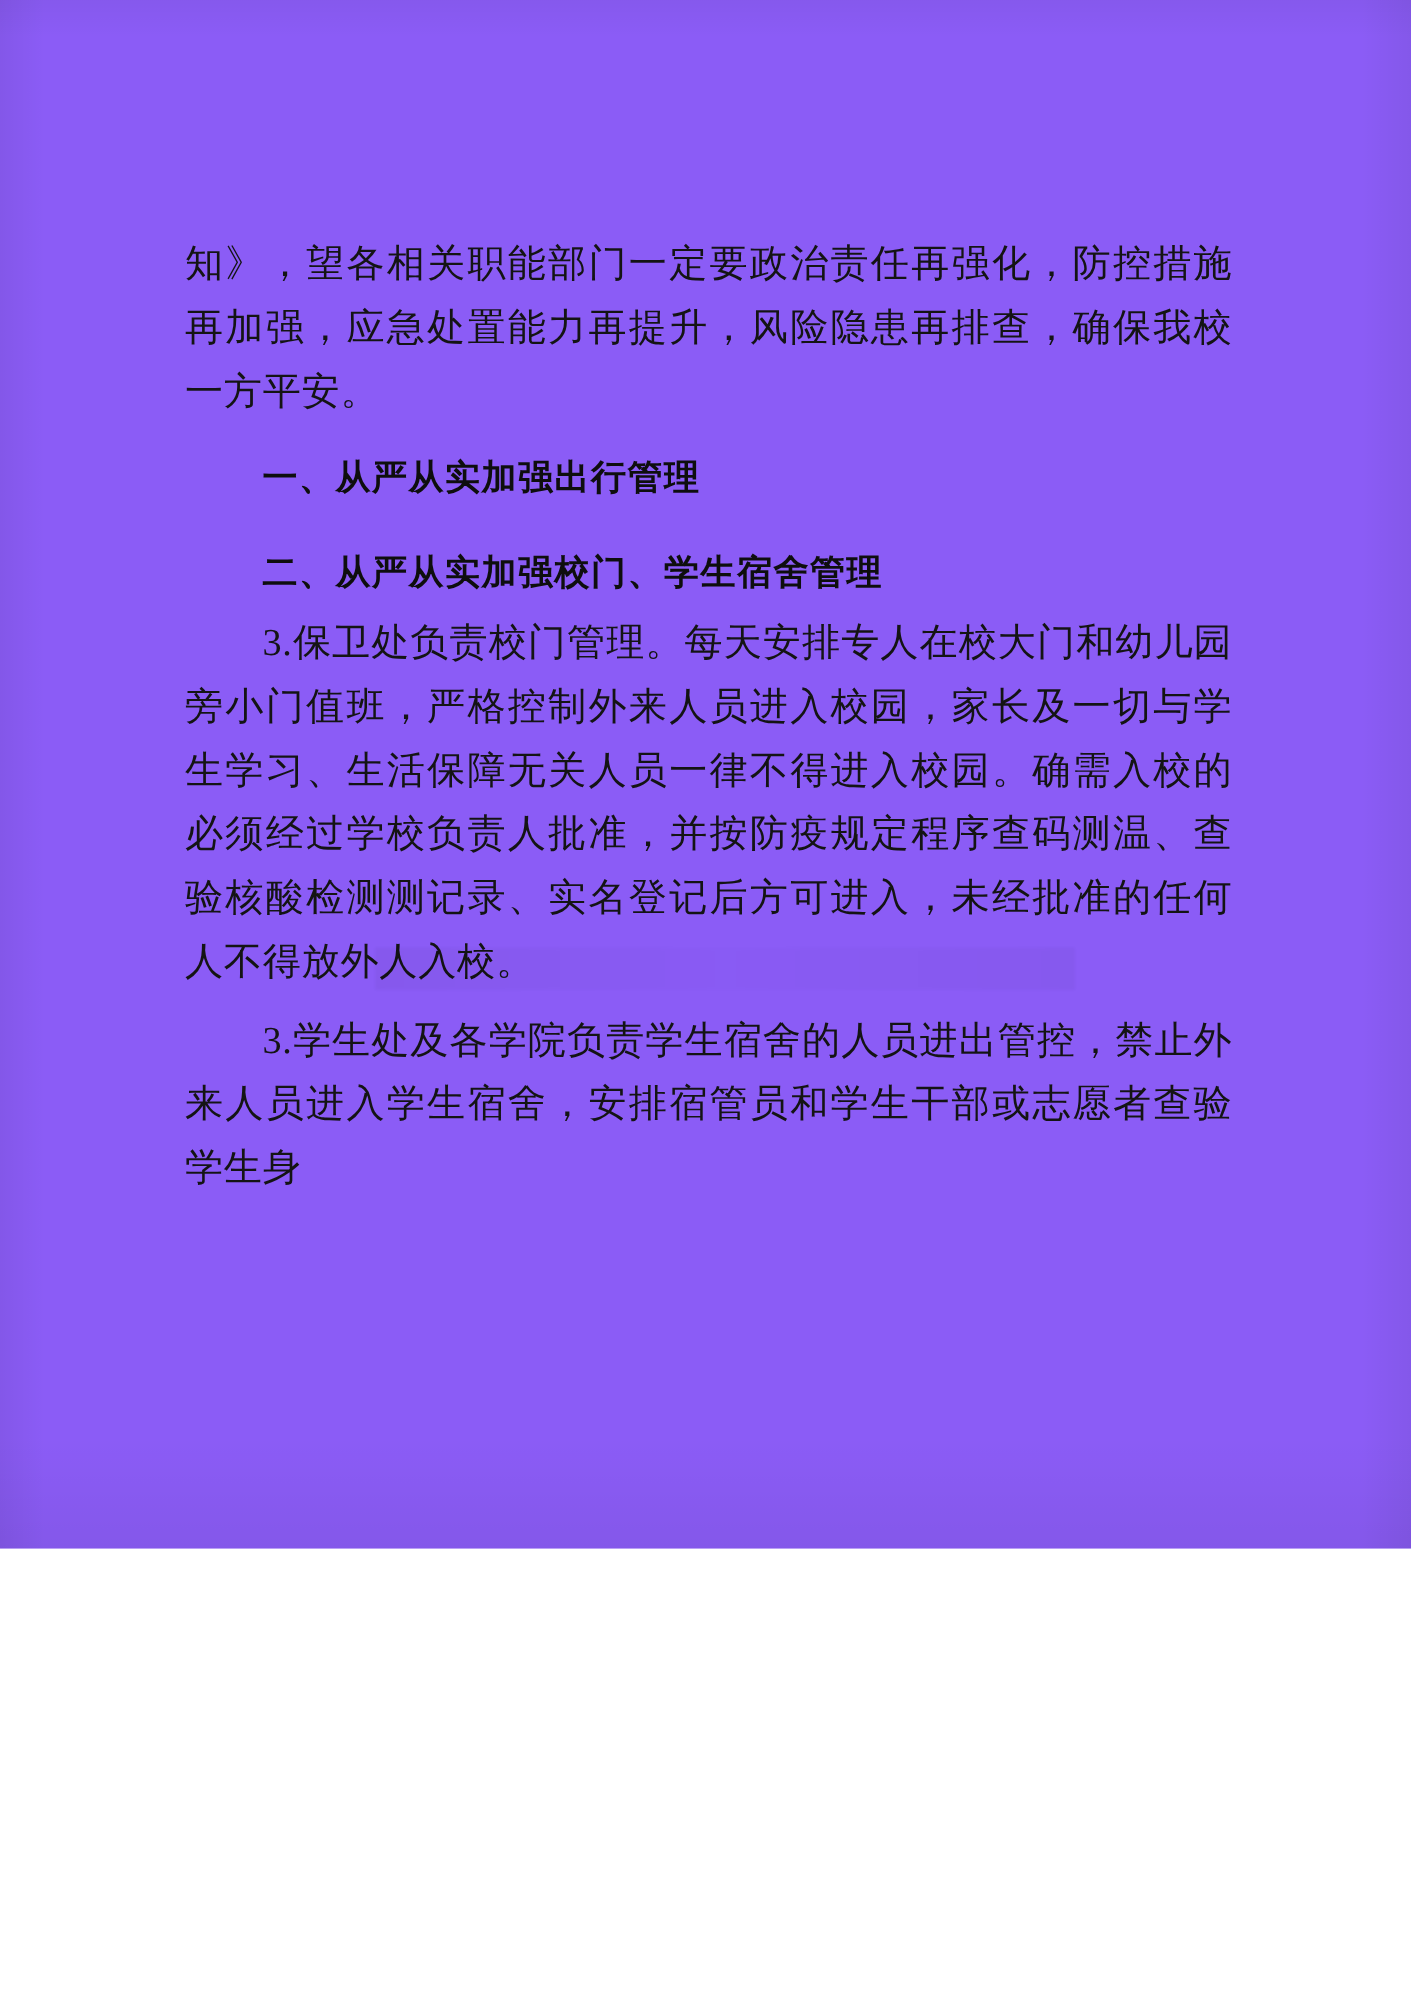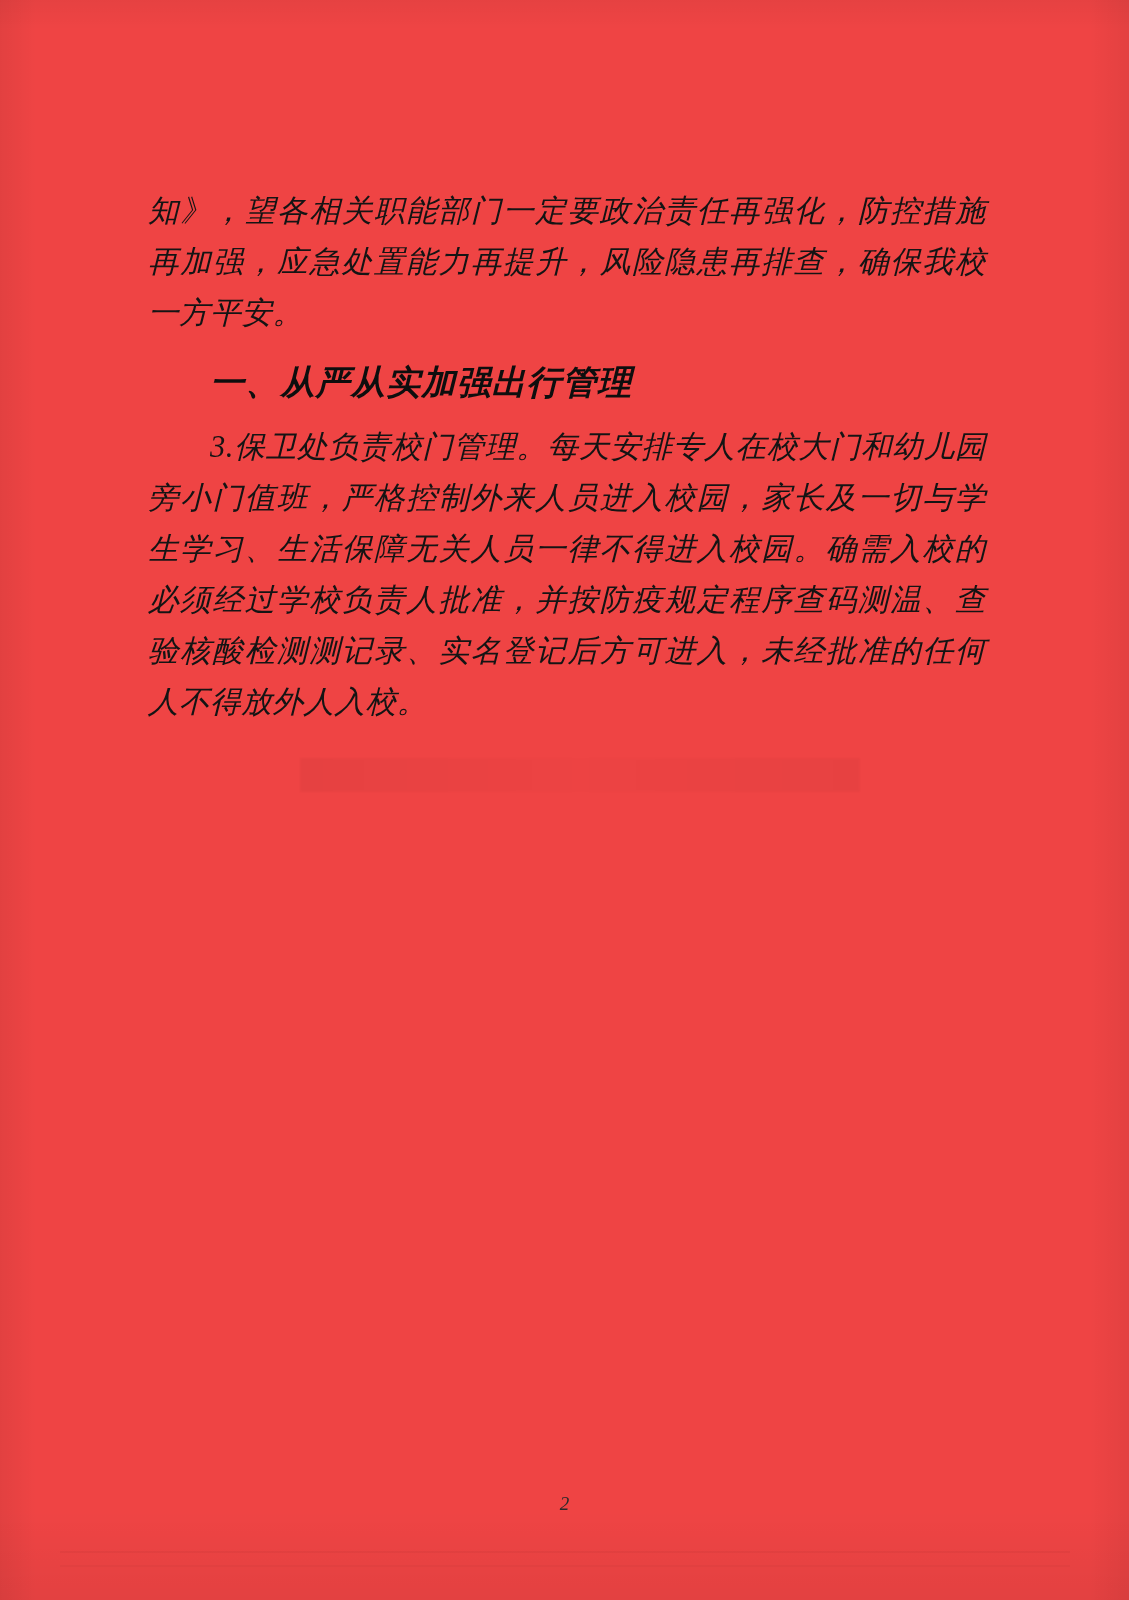--- a/index.html
+++ b/index.html
@@ -6,25 +6,24 @@
     margin: 0;
     padding: 0;
     background: #ffffff;
   }
   body {
     font-family: "Liberation Serif", "DejaVu Serif", serif;
   }
   .page {
     position: relative;
     width: 1129px;
-    height: 1600px;
-    background: #ef4444;
+    height: 1239px;
+    background: #8b5cf6;
     overflow: hidden;
     box-sizing: border-box;
-    font-style: italic;
   }
   
   .scan-shade-left {
     position: absolute;
     left: 0; top: 0;
     width: 36px; height: 100%;
     background: linear-gradient(to right, rgba(0,0,0,0.055), rgba(0,0,0,0));
     pointer-events: none;
   }
   .scan-shade-right {
@@ -63,21 +62,21 @@
     letter-spacing: 0.6px;
     text-align: justify;
     text-justify: inter-ideograph;
     margin: 0 0 2px 0;
     font-family: "Liberation Serif", "DejaVu Serif", serif;
   }
   .para.indent {
     text-indent: 62px;
   }
   .heading {
-    font-size: 34px;
+    font-size: 28px;
     line-height: 54px;
     color: #0e0e0e;
     font-weight: bold;
     letter-spacing: 1.2px;
     text-indent: 62px;
     margin: 9px 0 4px 0;
     font-family: "DejaVu Sans", "Liberation Sans", sans-serif;
   }
   .gap-sm { height: 5px; }
   .gap-md { height: 9px; }
@@ -132,28 +131,30 @@
 
     <p class="para">知》，望各相关职能部门一定要政治责任再强化，防控措施再加强，应急处置能力再提升，风险隐患再排查，确保我校一方平安。</p>
 
     <div class="gap-sm"></div>
 
     <h2 class="heading">一、从严从实加强出行管理</h2>
 
 
     <div class="gap-md"></div>
 
+    <h2 class="heading">二、从严从实加强校门、学生宿舍管理</h2>
 
     <p class="para indent">3.保卫处负责校门管理。每天安排专人在校大门和幼儿园旁小门值班，严格控制外来人员进入校园，家长及一切与学生学习、生活保障无关人员一律不得进入校园。确需入校的必须经过学校负责人批准，并按防疫规定程序查码测温、查验核酸检测测记录、实名登记后方可进入，未经批准的任何人不得放外人入校。</p>
 
     <div class="gap-sm"></div>
 
 
     <div class="gap-sm"></div>
 
+    <p class="para indent">3.学生处及各学院负责学生宿舍的人员进出管控，禁止外来人员进入学生宿舍，安排宿管员和学生干部或志愿者查验学生身</p>
 
   </div>
 
   <div class="bleed"></div>
 
   <div class="page-number">2</div>
 
   <div class="bottom-lines"></div>
 
 </div>

